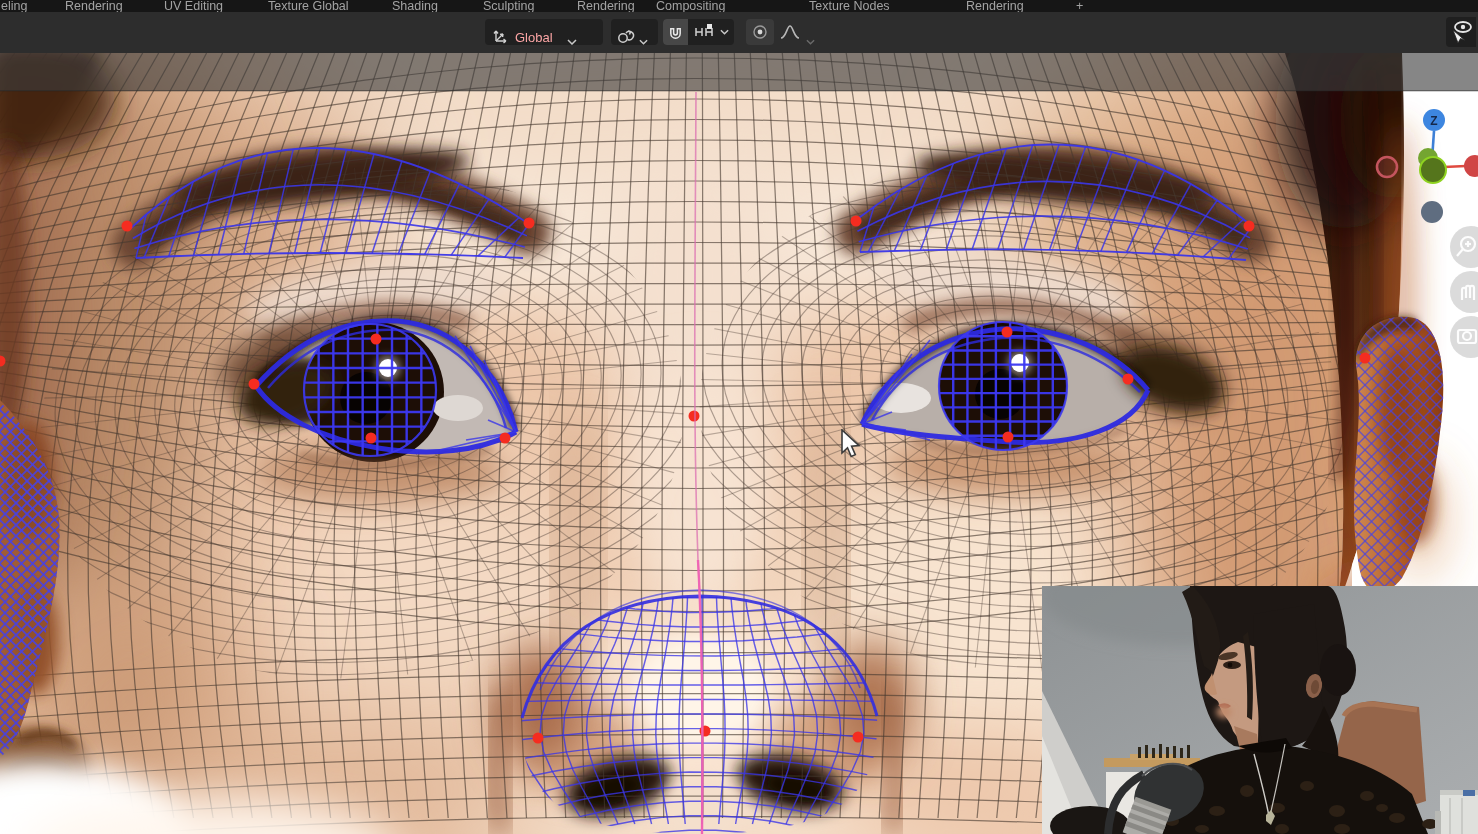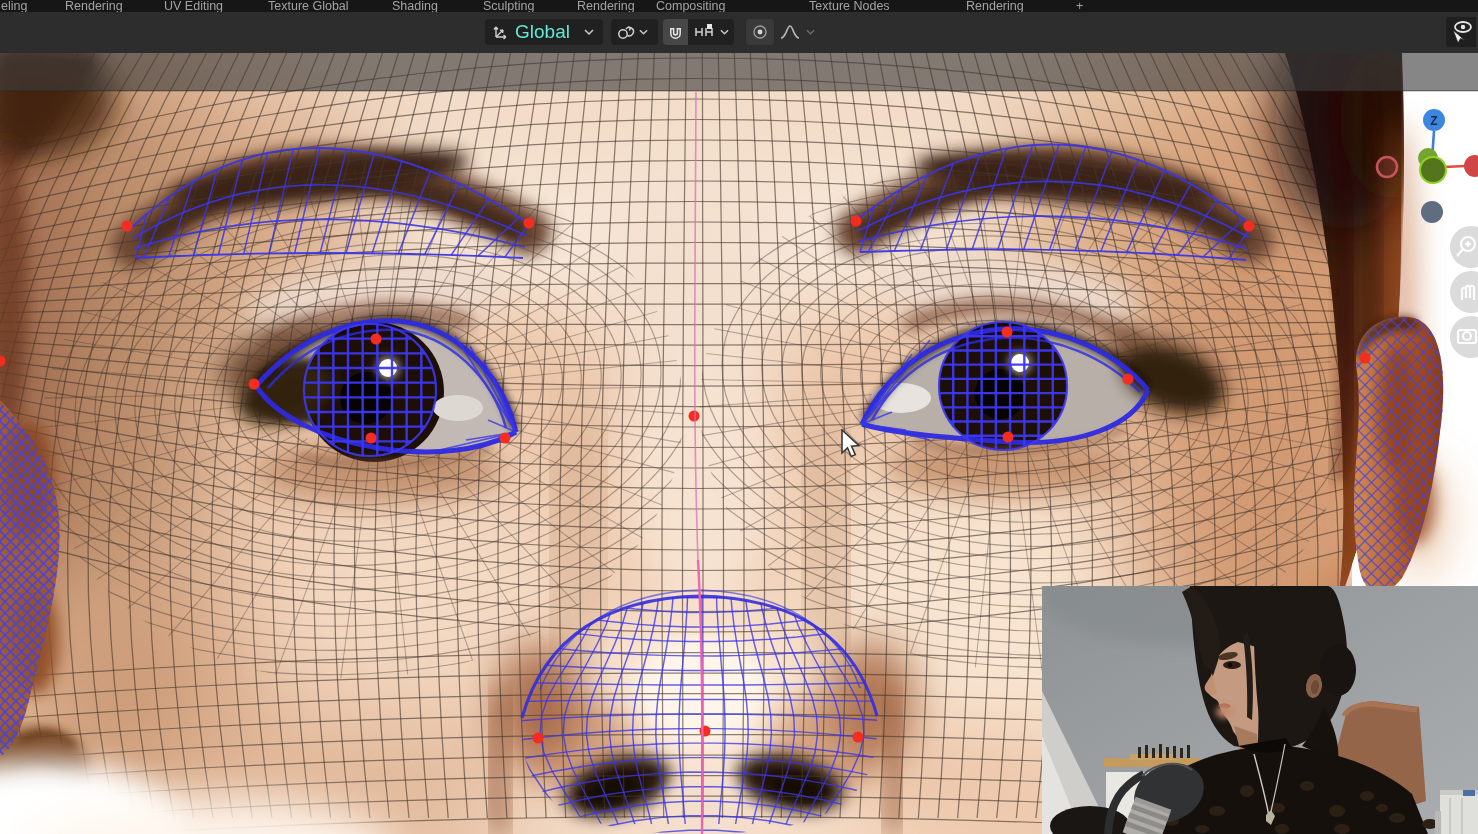--- a/index.html
+++ b/index.html
@@ -1,17 +1,17 @@
 <!DOCTYPE html>
 <html><head><meta charset="utf-8"><style>
 html,body{margin:0;padding:0;width:1478px;height:834px;overflow:hidden;background:#fff;font-family:"Liberation Sans",sans-serif}
 #topbar{position:absolute;left:0;top:0;width:1478px;height:12px;background:#161616;z-index:30}
 #topbar span{position:absolute;top:-1px;font-size:12.5px;color:#a3a3a3;white-space:nowrap}
 #toolbar{position:absolute;left:0;top:12px;width:1478px;height:41px;background:#2d2d2d;z-index:30}
-.pill{position:absolute;top:7px;height:26px;background:#202020;border-radius:4px;display:flex;align-items:center;color:#5eead4;font-size:19px}
+.pill{position:absolute;top:7px;height:26px;background:#202020;border-radius:4px;display:flex;align-items:flex-end;color:#fca5a5;font-size:13px}
 .seg{height:26px;display:flex;align-items:center;justify-content:center}
 #vp{position:absolute;left:0;top:53px;width:1478px;height:781px}
 #cam{position:absolute;left:1042px;top:586px;width:436px;height:248px;z-index:20}
 #cursor{position:absolute;left:840px;top:429px;z-index:40}
 </style></head><body>
 <div id="topbar">
  <span style="left:1px">eling</span>
     <span style="left:65px">Rendering</span>
     <span style="left:164px">UV Editing</span>
  <span style="left:268px">Texture Global</span>

